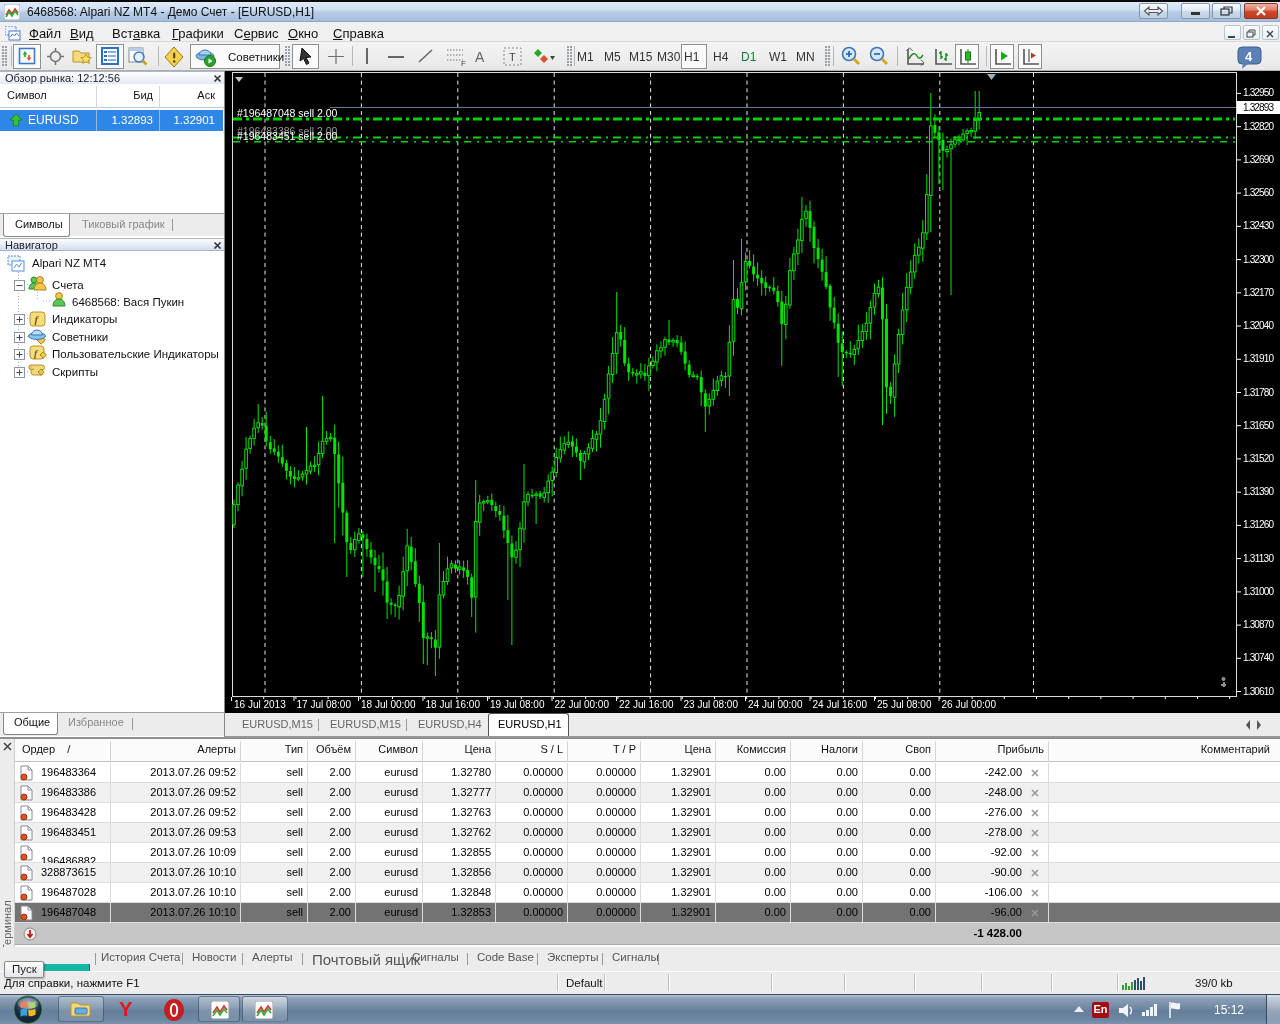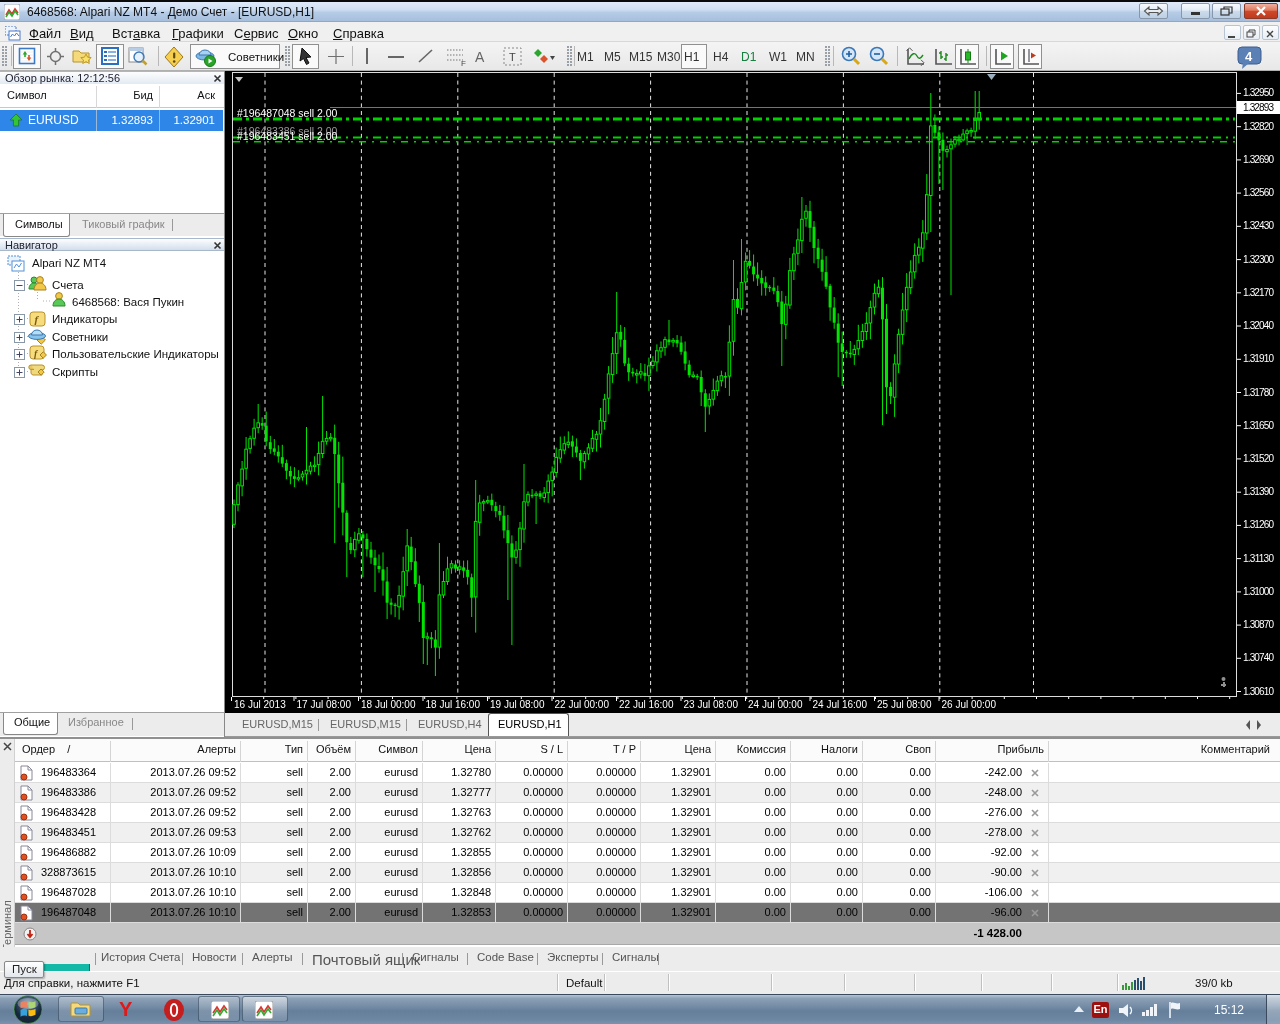--- a/index.html
+++ b/index.html
@@ -883,21 +883,21 @@
     <div class="abs" style="left:700px;top:0;width:1px;height:20px;background:#dcdcdc"></div>
     <div class="abs" style="left:775px;top:0;width:1px;height:20px;background:#dcdcdc"></div>
     <div class="abs" style="left:847px;top:0;width:1px;height:20px;background:#dcdcdc"></div>
     <div class="abs" style="left:920px;top:0;width:1px;height:20px;background:#dcdcdc"></div>
     <div class="abs" style="left:1033px;top:0;width:1px;height:20px;background:#dcdcdc"></div>
     <svg class="abs" style="left:4px;top:2px" width="15" height="16">
 <path d="M2 1h7l4 4v10H2z" fill="#fff" stroke="#889"></path>
       <path d="M9 1v4h4" fill="none" stroke="#889"></path>
 <circle cx="5" cy="12" r="3" fill="#e05020" stroke="#a03010"></circle>
     </svg>
-    <div class="tx" style="left:26px;top:3px;font-size:11px;color:#000">196486882</div>
+    <div class="tx" style="left:26px;top:12px;font-size:11px;color:#000">196486882</div>
     <div class="tx" style="right:1044px;top:3px;font-size:11px;color:#000">2013.07.26 10:09</div>
     <div class="tx" style="right:977px;top:3px;font-size:11px;color:#000">sell</div>
     <div class="tx" style="right:929px;top:3px;font-size:11px;color:#000">2.00</div>
     <div class="tx" style="right:862px;top:3px;font-size:11px;color:#000">eurusd</div>
     <div class="tx" style="right:789px;top:3px;font-size:11px;color:#000">1.32855</div>
     <div class="tx" style="right:717px;top:3px;font-size:11px;color:#000">0.00000</div>
     <div class="tx" style="right:644px;top:3px;font-size:11px;color:#000">0.00000</div>
     <div class="tx" style="right:569px;top:3px;font-size:11px;color:#000">1.32901</div>
     <div class="tx" style="right:494px;top:3px;font-size:11px;color:#000">0.00</div>
     <div class="tx" style="right:422px;top:3px;font-size:11px;color:#000">0.00</div>

